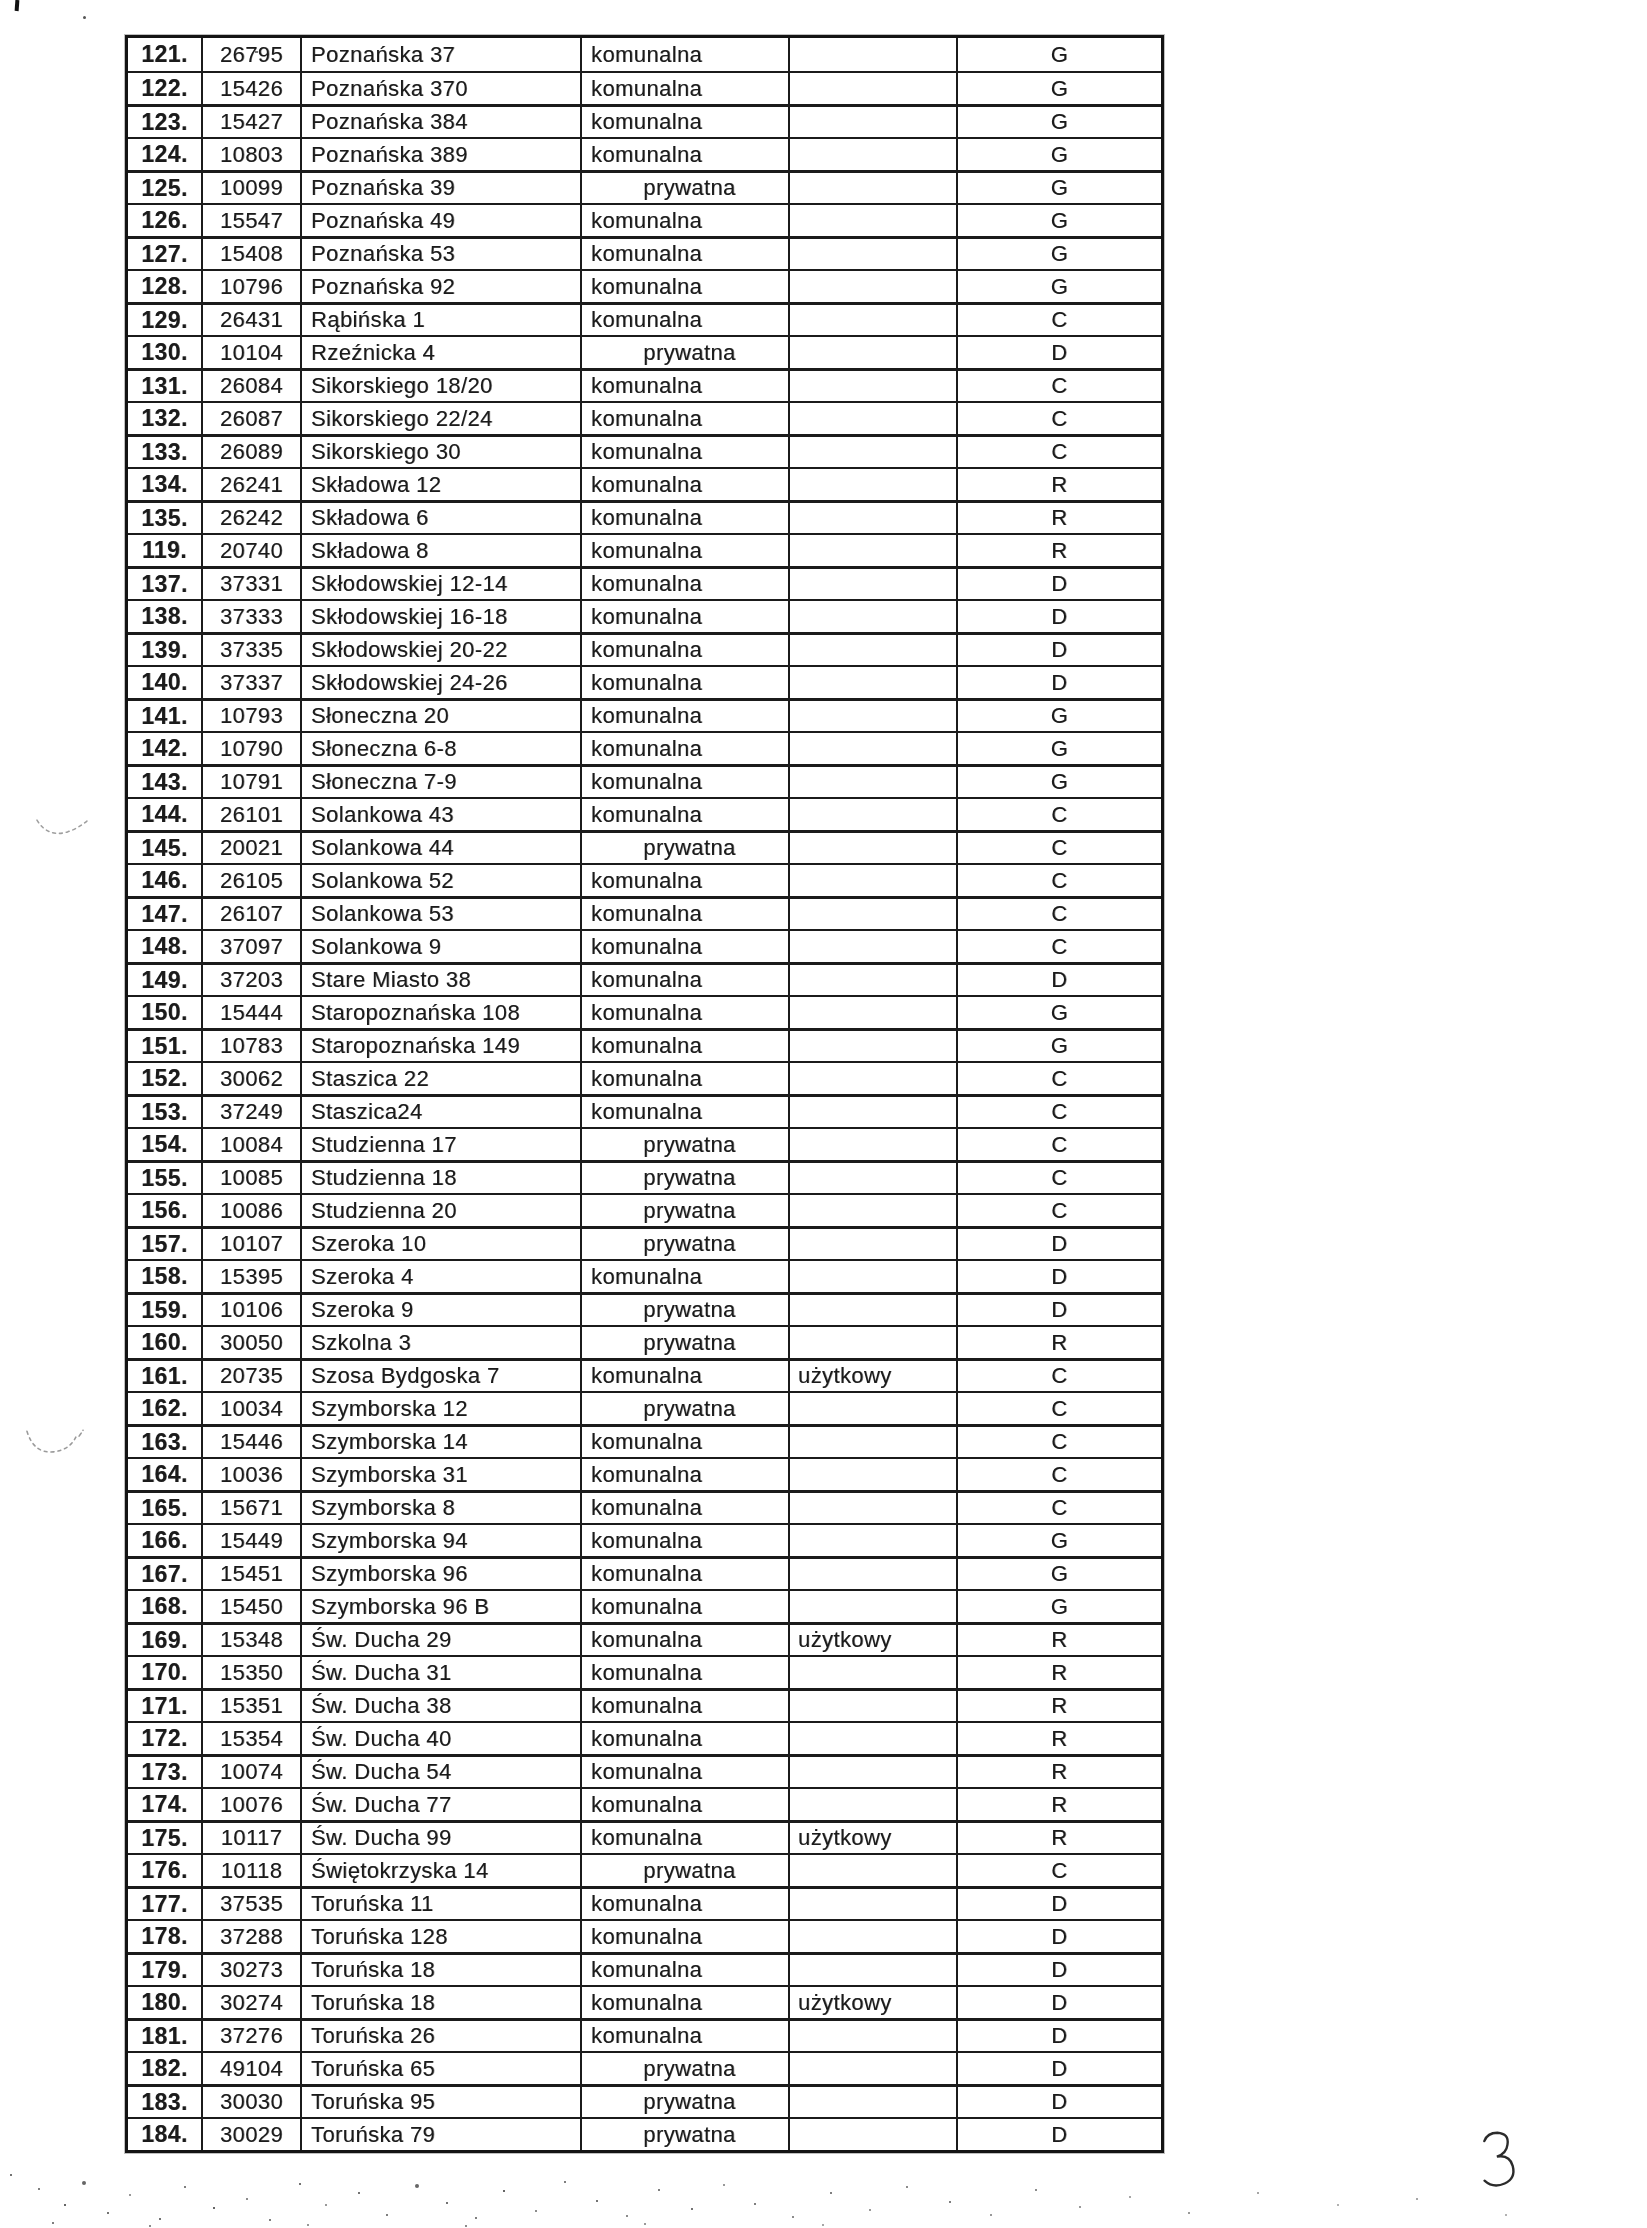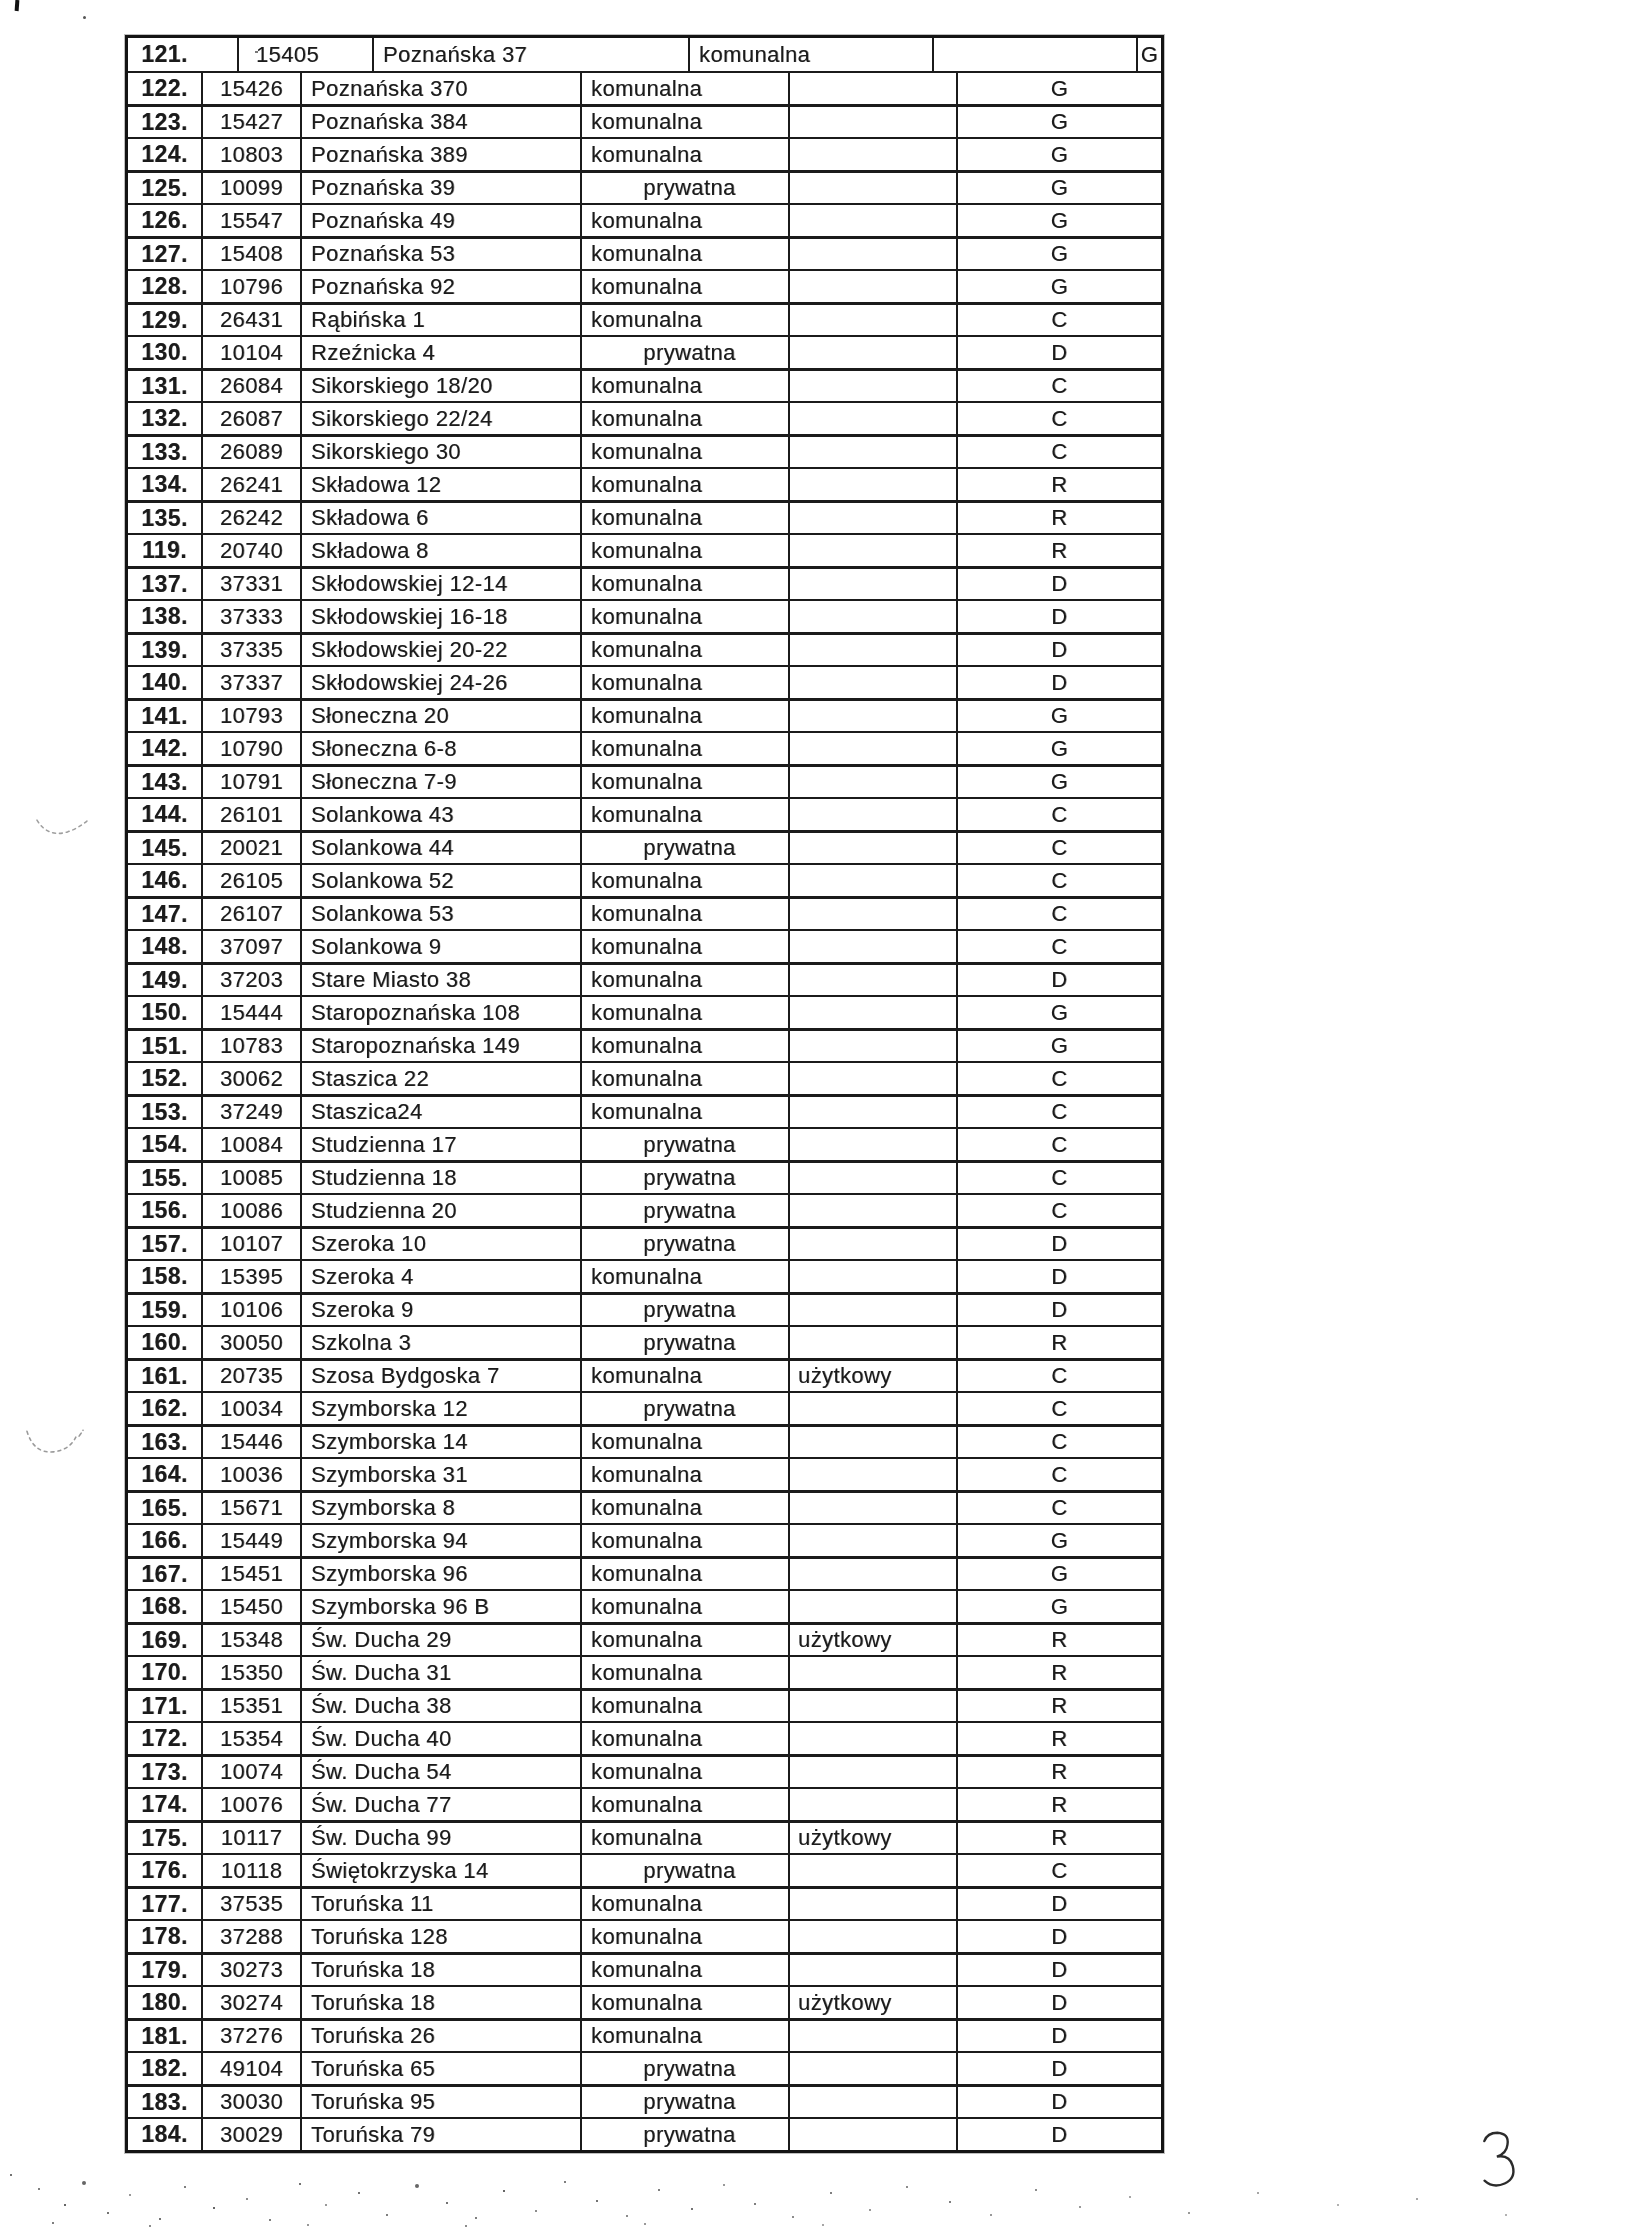--- a/index.html
+++ b/index.html
@@ -7,21 +7,21 @@
     position:relative;width:1647px;height:2229px;background:#ffffff;
     font-family:"Liberation Sans","DejaVu Sans",sans-serif;color:#1b1b1b;overflow:hidden;
   }
   
   #tbl{
     position:absolute;left:125px;top:35px;width:1039px;
     border:3px solid #141414;box-sizing:border-box;
     box-shadow:0 0 0 1px rgba(0,0,0,0.25);
   }
   .tr{display:flex;height:33px;box-sizing:border-box;border-top:2px solid #1b1b1b;}
-  .tr:first-child{border-top:none;gap:36px;}
+  .tr:first-child{border-top:none;}
   .tr:nth-child(odd){border-top-width:3px;}
   .tr:first-child{border-top-width:0;}
   .td{
     box-sizing:border-box;border-left:2px solid #1b1b1b;
     display:flex;align-items:center;overflow:hidden;white-space:nowrap;
     font-size:22px;letter-spacing:0.4px;
     text-shadow:0.6px 0.4px 0 rgba(20,20,20,.45);
   }
   .td:first-child{border-left:none;}
   .c-no{width:73px;justify-content:center;font-weight:bold;font-size:23px;}
@@ -68,21 +68,21 @@
   <svg id="squiggle-1" class="artifact" width="59" height="30" viewBox="0 0 60 30">
     <path d="M3,6 Q14,24 34,18 Q46,14 56,5" fill="none" stroke="#9f9f9f" stroke-width="1.6" stroke-dasharray="3 4" stroke-linecap="round"></path>
   </svg>
   <svg id="squiggle-2" class="artifact" width="61" height="34" viewBox="0 0 62 34">
     <path d="M3,5 Q10,28 30,26 Q48,24 54,8 M56,10 q3,-4 4,-6" fill="none" stroke="#9a9a9a" stroke-width="1.6" stroke-dasharray="3 4" stroke-linecap="round"></path>
   </svg>
 
   <div id="tbl">
   <div class="tr">
     <div class="td c-no">121.</div>
-    <div class="td c-id">15405</div>
+    <div class="td c-id">26795</div>
     <div class="td c-street">Poznańska 37</div>
     <div class="td c-own">komunalna</div>
     <div class="td c-use"></div>
     <div class="td c-cat">G</div>
   </div>
 
   <div class="tr">
     <div class="td c-no">122.</div>
     <div class="td c-id">15426</div>
     <div class="td c-street">Poznańska 370</div>

